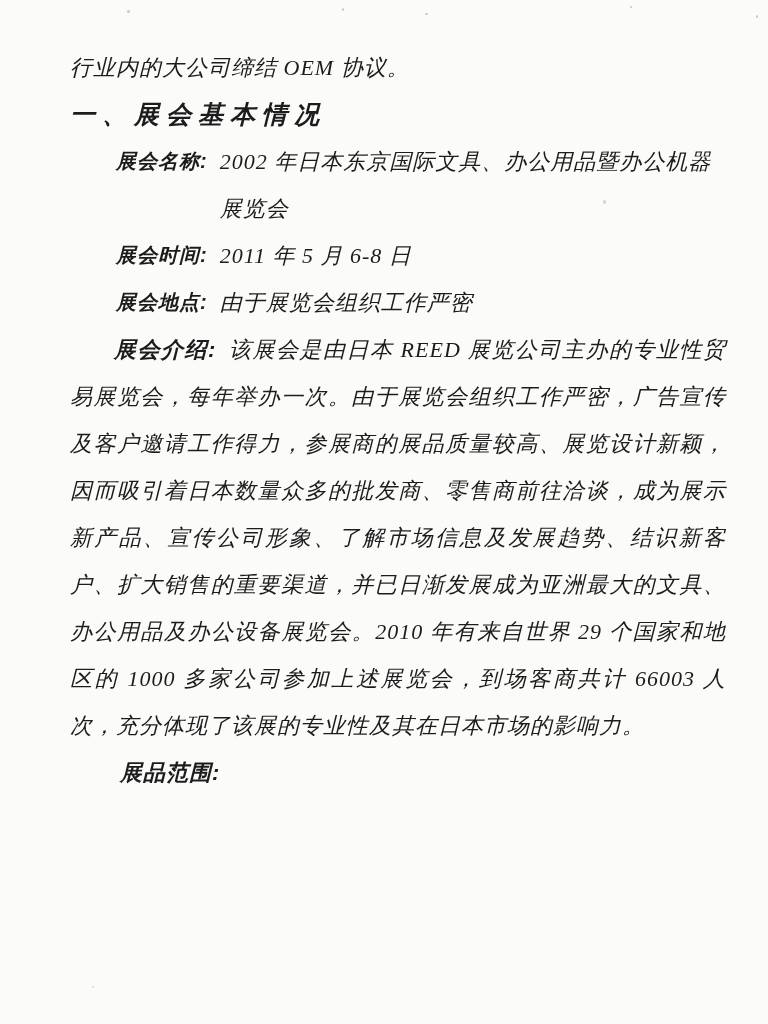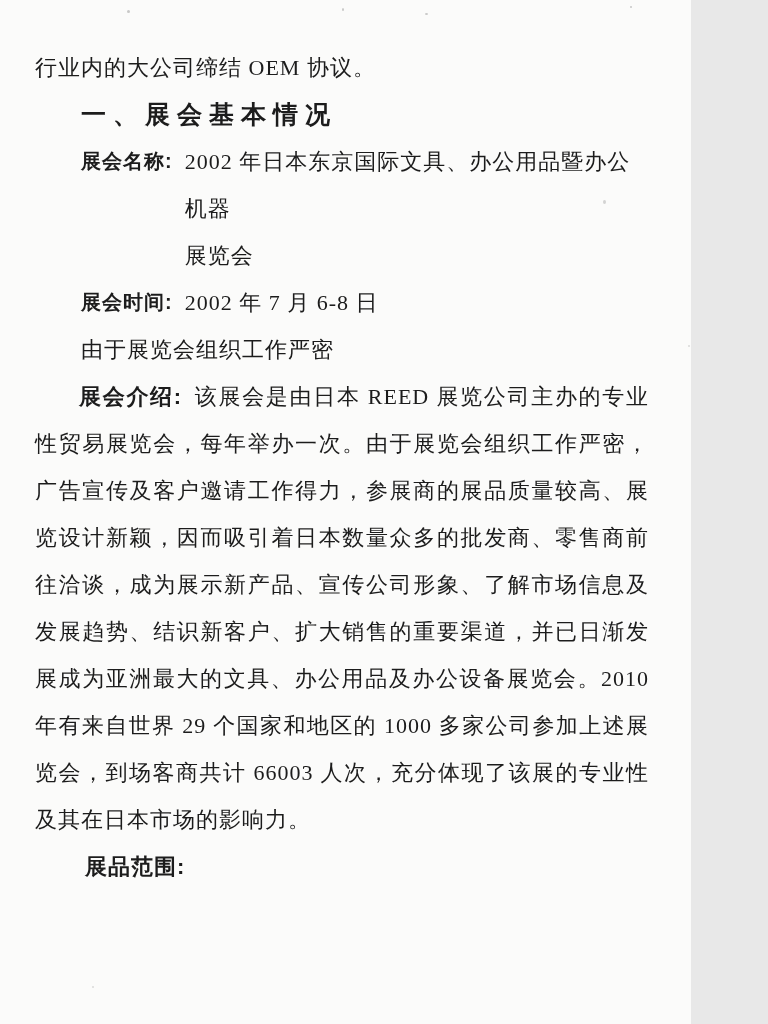--- a/index.html
+++ b/index.html
@@ -7,29 +7,30 @@
     --ink:#1c1c1c;
   }
   html,body{margin:0;padding:0;}
   body{
     width:768px;height:1024px;
     background:#e8e8e8;
     font-family:"Liberation Serif","DejaVu Serif",serif;
   }
   .page{
     position:relative;
-    width:691px;height:1024px;
+    width:768px;height:1024px;
     background:var(--paper);
     color:var(--ink);
     box-sizing:border-box;
-    padding:44px 42px 0 35px;
+    padding:44px 42px 0 70px;
     overflow:hidden;
     font-size:22px;
     letter-spacing:1px;
     line-height:47px;
+    font-style:italic;
   }
   
   .speck{
     position:absolute;
     background:#8a8a8a;
     border-radius:50%;
     opacity:.45;
   }
   .s1{left:127px;top:10px;width:3px;height:3px;}
   .s2{left:342px;top:8px;width:2px;height:3px;}
@@ -44,21 +45,20 @@
 
   .lead{
     text-align:justify;
   }
   .heading{
     font-family:"Liberation Sans","DejaVu Sans",sans-serif;
     font-weight:700;
     font-size:25px;
     letter-spacing:7px;
     line-height:47px;
-    margin-left:46px;
   }
   .field{
     display:flex;
     margin-left:46px;
   }
   .label{
     font-family:"Liberation Sans","DejaVu Sans",sans-serif;
     font-weight:700;
     font-size:20px;
     flex:none;
@@ -103,24 +103,25 @@
   <div class="field">
     <span class="label">展会名称:</span>
     <span class="value">
       <span class="vline">2002 年日本东京国际文具、办公用品暨办公机器</span>
       <span class="vline">展览会</span>
     </span>
   </div>
 
   <div class="field">
     <span class="label">展会时间:</span>
-    <span class="value">2002 年 7 月 6-8 日</span>
+    <span class="value">2011 年 5 月 6-8 日</span>
   </div>
 
   <div class="field">
+    <span class="label">展会地点:</span>
     <span class="value">由于展览会组织工作严密</span>
   </div>
 
   <p class="para">
     <span class="inline-label">展会介绍:</span><span>该展会是由日本 REED 展览公司主办的专业性贸易展览会，每年举办一次。由于展览会组织工作严密，广告宣传及客户邀请工作得力，参展商的展品质量较高、展览设计新颖，因而吸引着日本数量众多的批发商、零售商前往洽谈，成为展示新产品、宣传公司形象、了解市场信息及发展趋势、结识新客户、扩大销售的重要渠道，并已日渐发展成为亚洲最大的文具、办公用品及办公设备展览会。2010 年有来自世界 29 个国家和地区的 1000 多家公司参加上述展览会，到场客商共计 66003 人次，充分体现了该展的专业性及其在日本市场的影响力。</span>
   </p>
 
   <p class="label-line">展品范围:</p>
 
 

